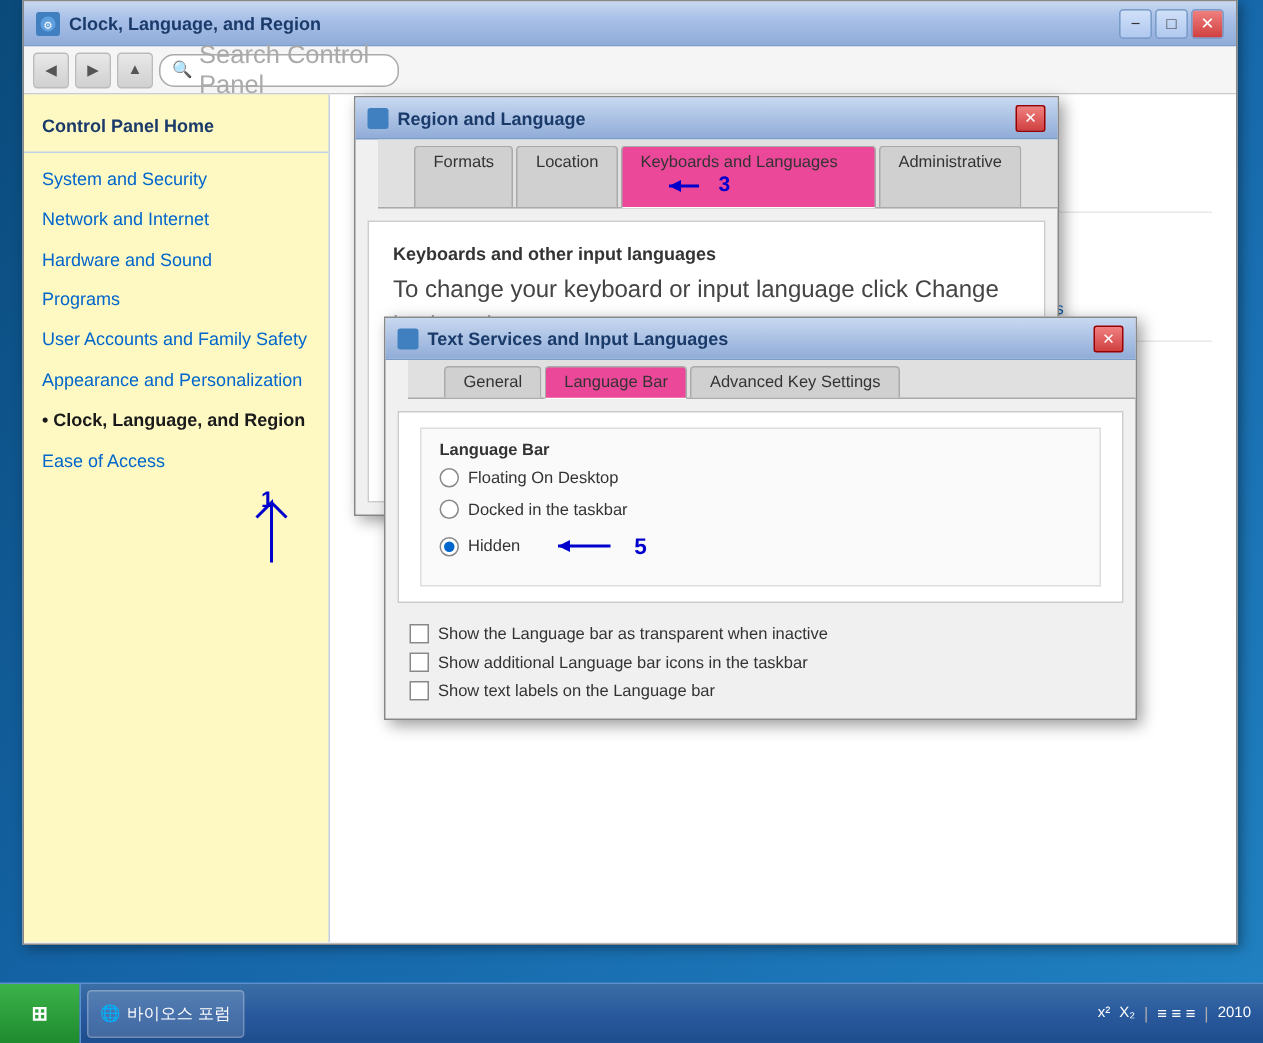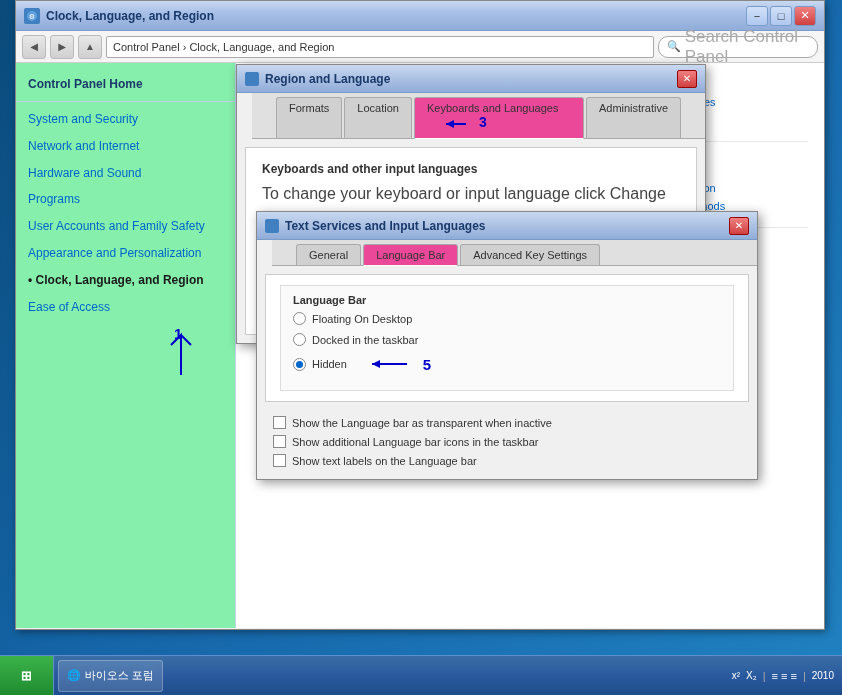--- a/index.html
+++ b/index.html
@@ -190,22 +190,22 @@
     }
 
     
     .cp-content {
       display: flex;
       height: calc(100% - 63px);
     }
 
     
     .sidebar {
-      width: 220px;
-      background: #86efac;
+      width: 204px;
+      background: #fef9c3;
       border-right: 1px solid #c0d0e8;
       padding: 8px 0;
     }
     .sidebar-title {
       padding: 6px 12px;
       font-size: 12px;
       font-weight: 600;
       color: #1a3a6a;
       cursor: pointer;
     }
@@ -489,23 +489,20 @@
         <div class="tb-btn">−</div>
         <div class="tb-btn">□</div>
         <div class="tb-btn close">✕</div>
       </div>
     </div>
 
     <div class="address-bar">
       <div class="addr-nav-btn">◀</div>
       <div class="addr-nav-btn">▶</div>
       <div class="addr-nav-btn">▲</div>
-      <div class="addr-path">
-        <span>Control Panel › Clock, Language, and Region</span>
-      </div>
       <div class="addr-search">
         <span>🔍</span>
         <span style="color:#aaa;font-size:17px;">Search Control Panel</span>
       </div>
     </div>
 
     <div class="cp-content">
 
       <div class="sidebar">
         <div class="sidebar-title">Control Panel Home</div>

